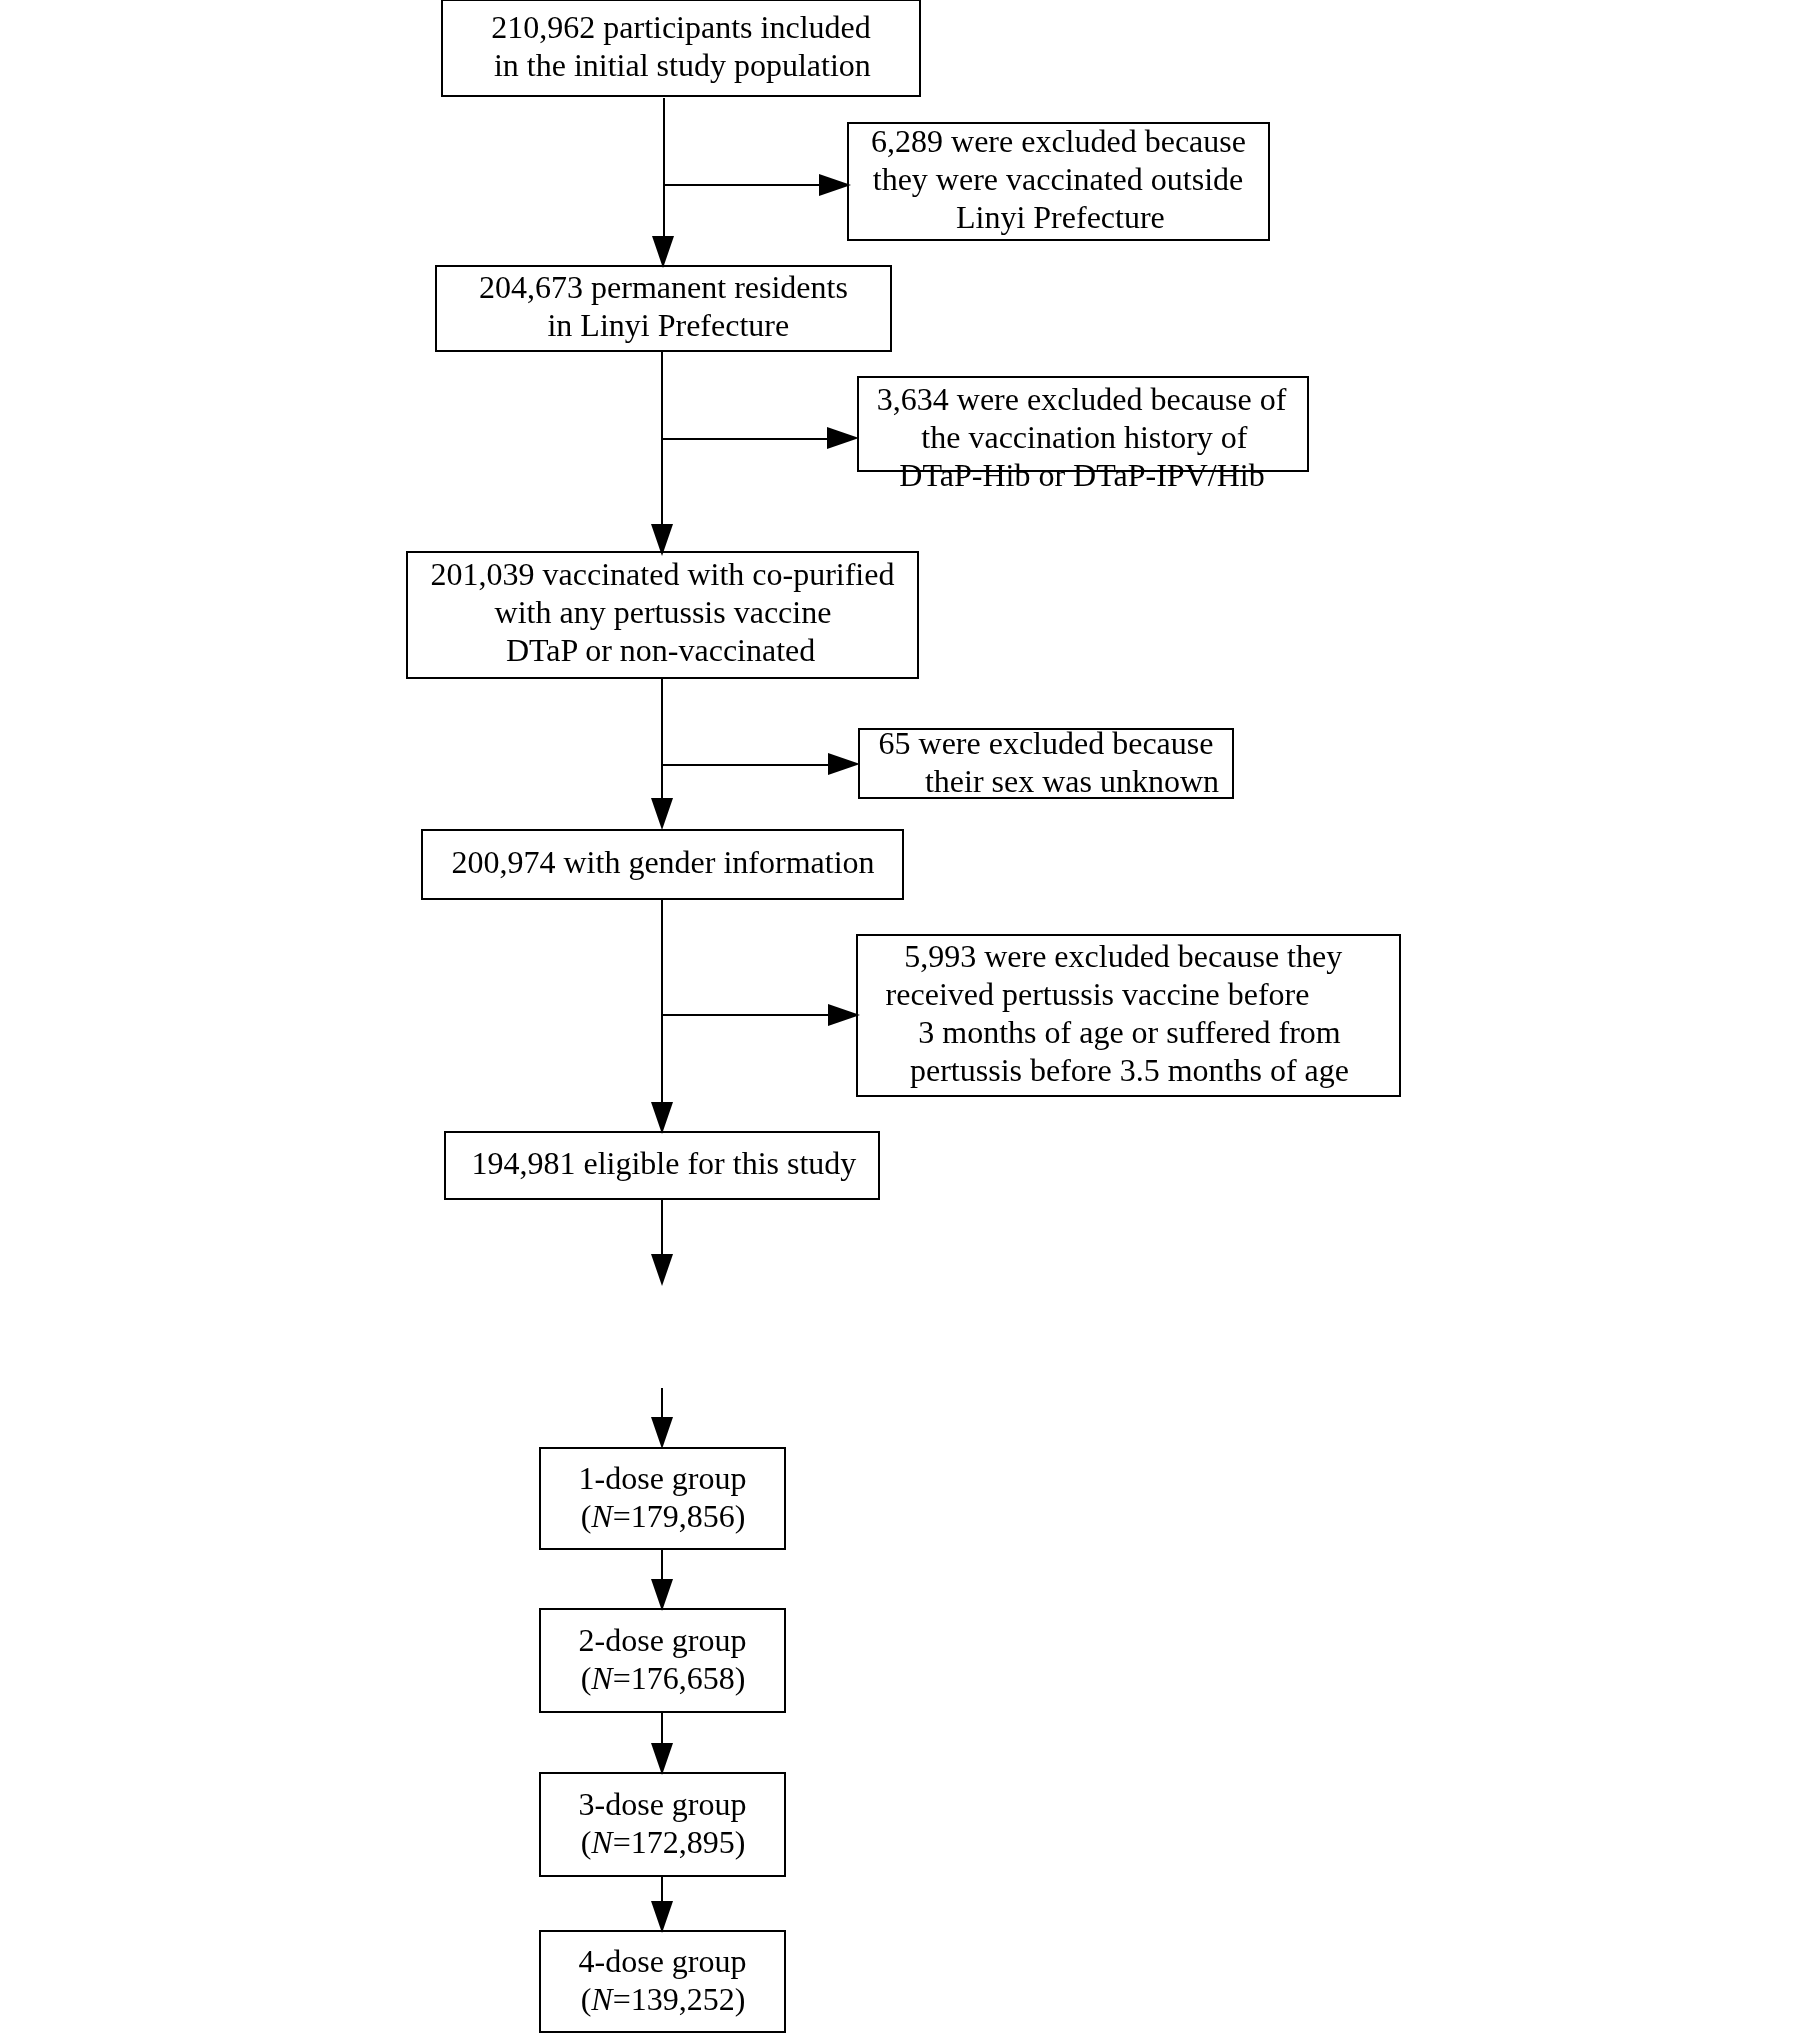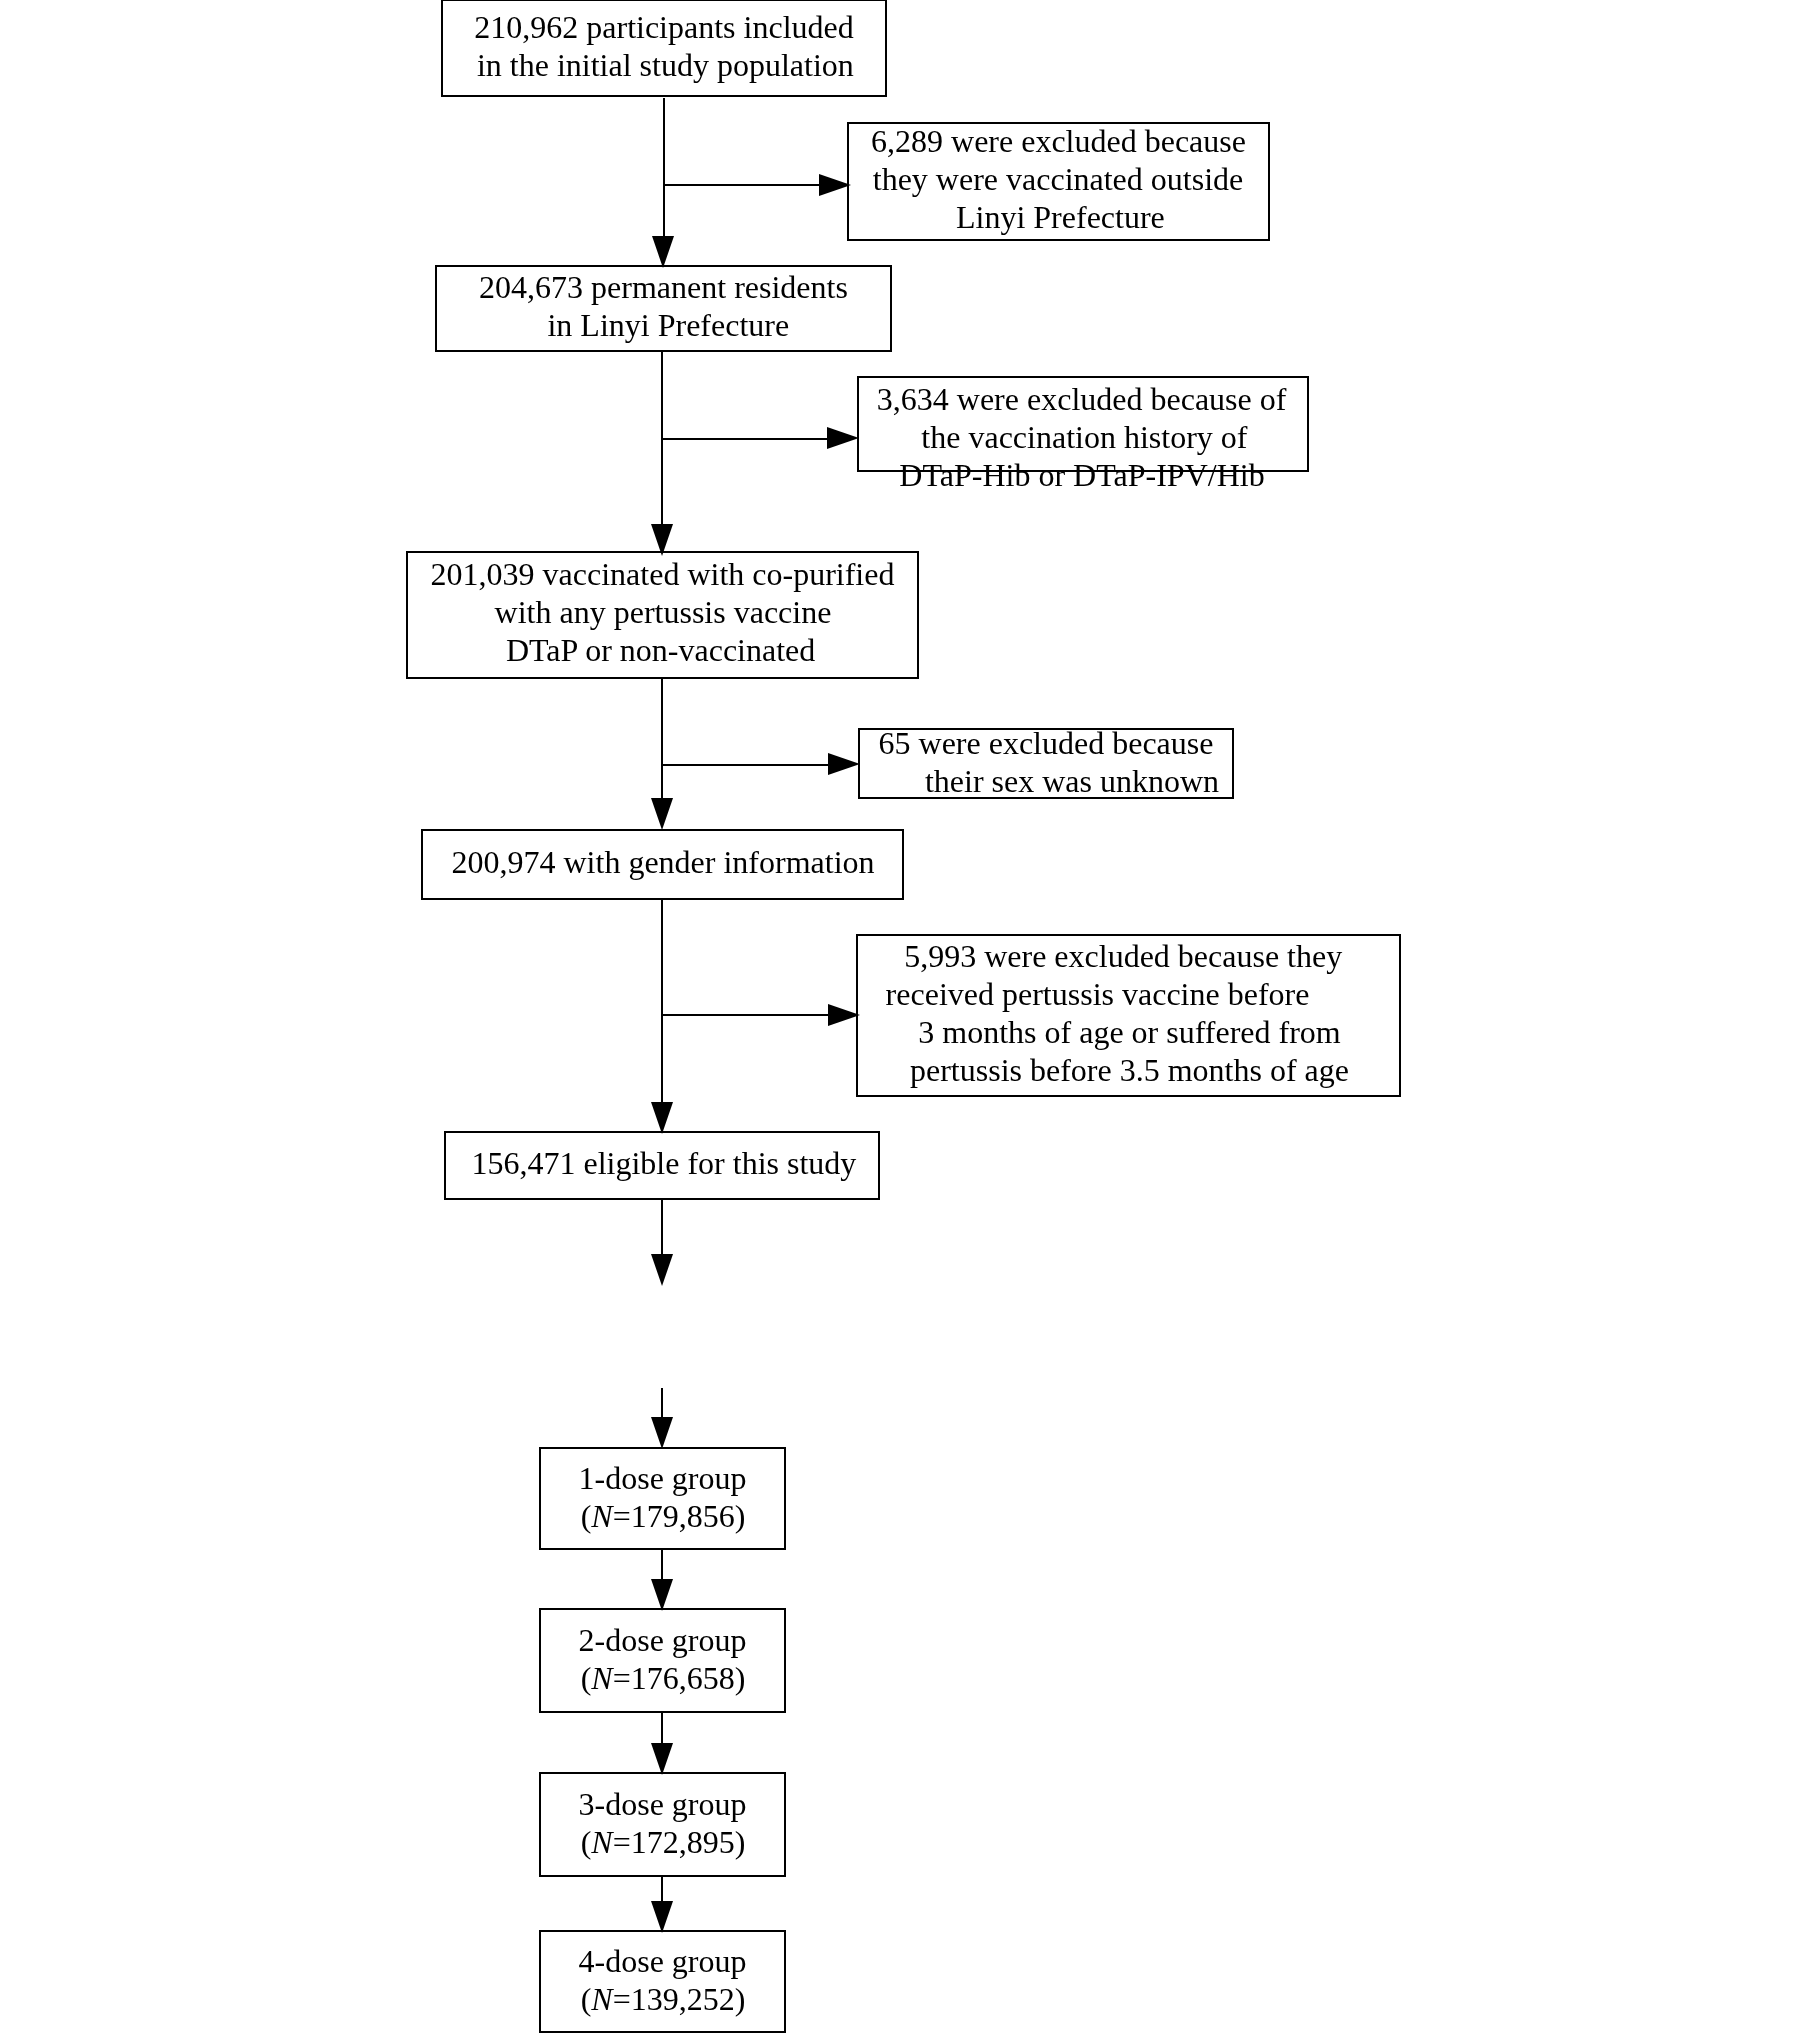--- a/index.html
+++ b/index.html
@@ -29,21 +29,21 @@
   .hhead {
     border-top:11.7px solid transparent;
     border-bottom:11.7px solid transparent;
     border-left:32.5px solid #000000;
   }
 </style>
 </head>
 <body>
 
 <div id="canvas">
-  <div class="node node-main" style="left:441px;top:-1px;width:446px;height:98px;">
+  <div class="node node-main" style="left:441px;top:-1px;width:480px;height:98px;">
     <div class="node-text" style="top:6.7px;">
       <div class="node-line">210,962 participants included</div>
       <div class="node-line" style="transform:translateX(1.4px);">in the initial study population</div>
     </div>
   </div>
   <div class="node node-exclusion" style="left:847px;top:122px;width:423px;height:119px;">
     <div class="node-text" style="top:-2.4px;">
       <div class="node-line">6,289 were excluded because</div>
       <div class="node-line" style="transform:translateX(-0.5px);">they were vaccinated outside</div>
       <div class="node-line" style="transform:translateX(1.9px);">Linyi Prefecture</div>
@@ -83,21 +83,21 @@
   <div class="node node-exclusion" style="left:856px;top:934px;width:545px;height:163px;">
     <div class="node-text" style="top:0.5px;">
       <div class="node-line" style="transform:translateX(-5.3px);">5,993 were excluded because they</div>
       <div class="node-line" style="transform:translateX(-31px);">received pertussis vaccine before</div>
       <div class="node-line" style="transform:translateX(1px);">3 months of age or suffered from</div>
       <div class="node-line" style="transform:translateX(1px);">pertussis before 3.5 months of age</div>
     </div>
   </div>
   <div class="node node-main" style="left:444px;top:1131px;width:436px;height:69px;">
     <div class="node-text" style="top:10.5px;">
-      <div class="node-line" style="transform:translateX(1.9px);">156,471 eligible for this study</div>
+      <div class="node-line" style="transform:translateX(1.9px);">194,981 eligible for this study</div>
     </div>
   </div>
   <div class="node node-dose" style="left:539px;top:1447px;width:247px;height:103px;">
     <div class="node-text" style="top:9.6px;">
       <div class="node-line">1-dose group</div>
       <div class="node-line" style="transform:translateX(0.5px);"><span>(</span><span class="nital">N</span><span>=179,856)</span></div>
     </div>
   </div>
   <div class="node node-dose" style="left:539px;top:1608px;width:247px;height:105px;">
     <div class="node-text" style="top:10.5px;">

